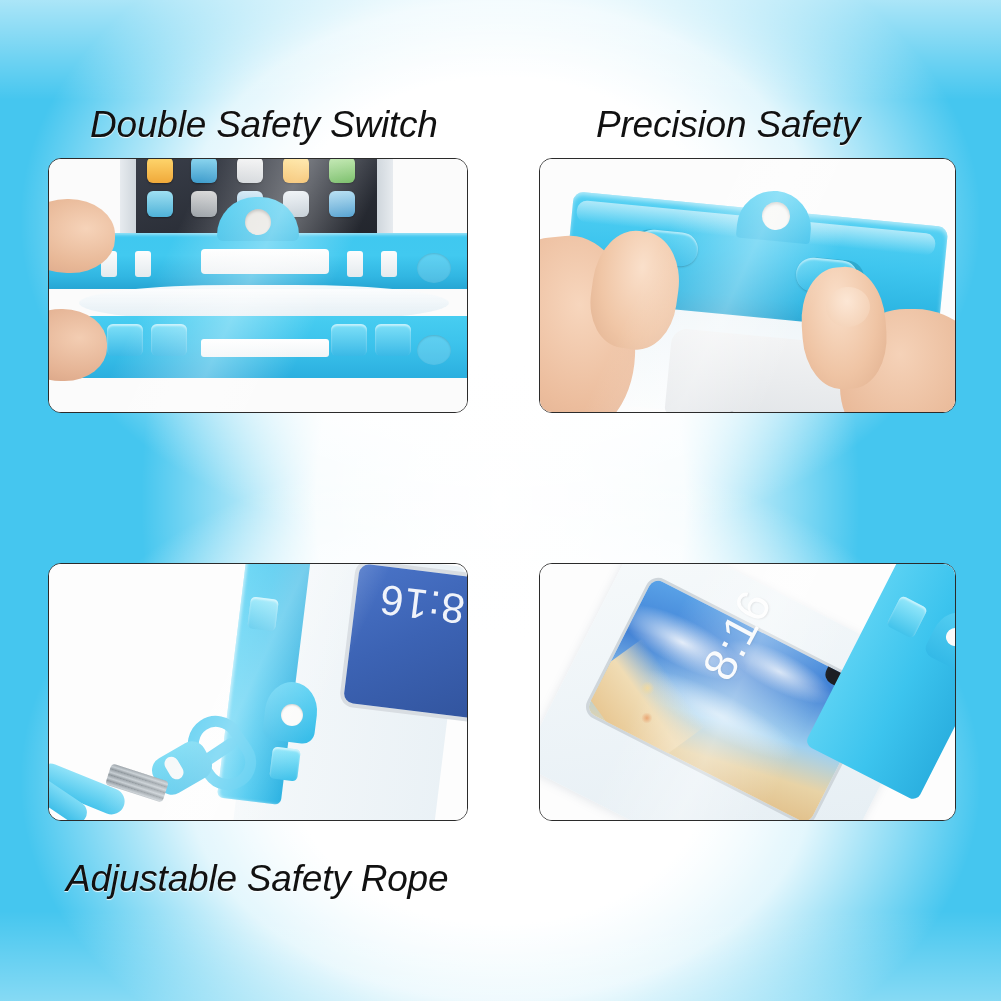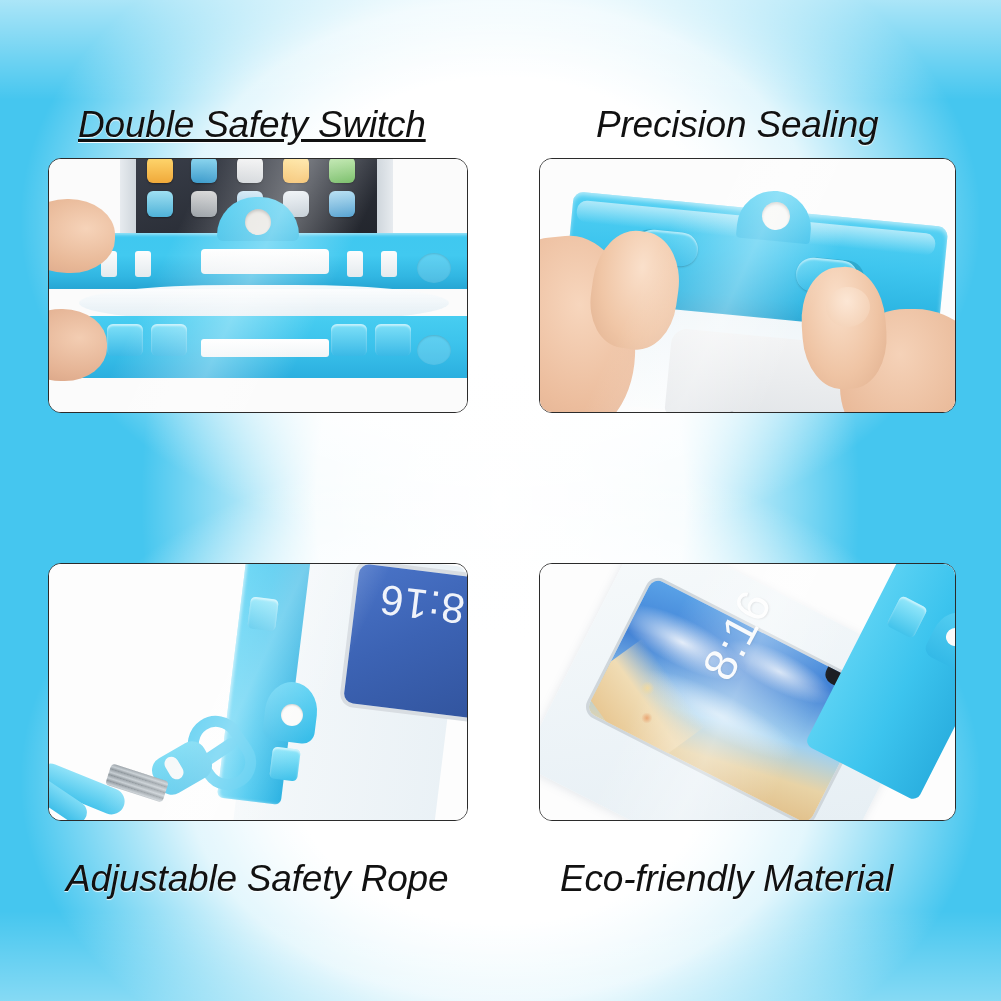--- a/index.html
+++ b/index.html
@@ -49,21 +49,21 @@
   .caption {
     position: absolute;
     font-style: italic;
     font-weight: 400;
     font-size: 37px;
     color: #111111;
     white-space: nowrap;
     letter-spacing: -0.2px;
     text-shadow: 0 1px 1px rgba(255,255,255,0.9);
   }
-  .cap-tl { left: 78px;  top: 104px; text-decoration: underline; }
+  .cap-tl { left: 90px;  top: 104px; }
   .cap-tr { left: 596px; top: 104px; }
   .cap-bl { left: 66px;  top: 858px; }
   .cap-br { left: 560px; top: 858px; }
 
   
   .banner {
     position: absolute;
     left: 0;
     top: 455px;
     width: 1001px;
@@ -462,21 +462,21 @@
 <body>
 
 <div id="page">
 
   <div class="bg-base"></div>
   <div class="bg-glow"></div>
   <div class="bg-veil-top"></div>
   <div class="bg-veil-bot"></div>
 
   <div class="caption cap-tl">Double Safety Switch</div>
-  <div class="caption cap-tr">Precision Sealing</div>
+  <div class="caption cap-tr">Precision Safety</div>
 
   <div class="panel p-tl">
     <div class="photo">
       <div class="p1-bg"></div>
 
       <div class="p1-phone"></div>
       <div class="p1-icons">
         <div class="p1-ic" style="left:6px;   top:-4px; background:linear-gradient(#ffd76e,#f0a93a)"></div>
         <div class="p1-ic" style="left:50px;  top:-4px; background:linear-gradient(#8fd8f0,#3e9ccc)"></div>
         <div class="p1-ic" style="left:96px;  top:-4px; background:linear-gradient(#f5f5f5,#cfd3d7)"></div>
@@ -592,15 +592,14 @@
       <div class="p4-btn" style="left:352px; top:36px;"></div>
 
       <div class="p4-eye"></div>
       <div class="p4-eye-hole"></div>
 
       <div class="glare" style="inset:0;"></div>
     </div>
   </div>
 
   <div class="caption cap-bl">Adjustable Safety Rope</div>
-  <div class="caption cap-br">Eco-friendly Material</div>
 
 </div>
 
 </body></html>

